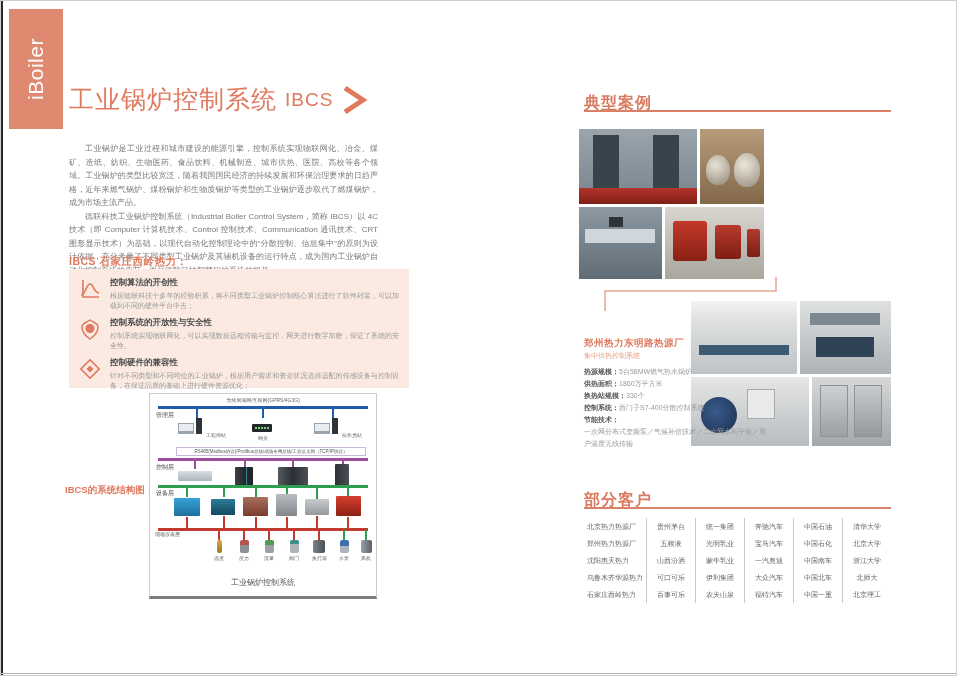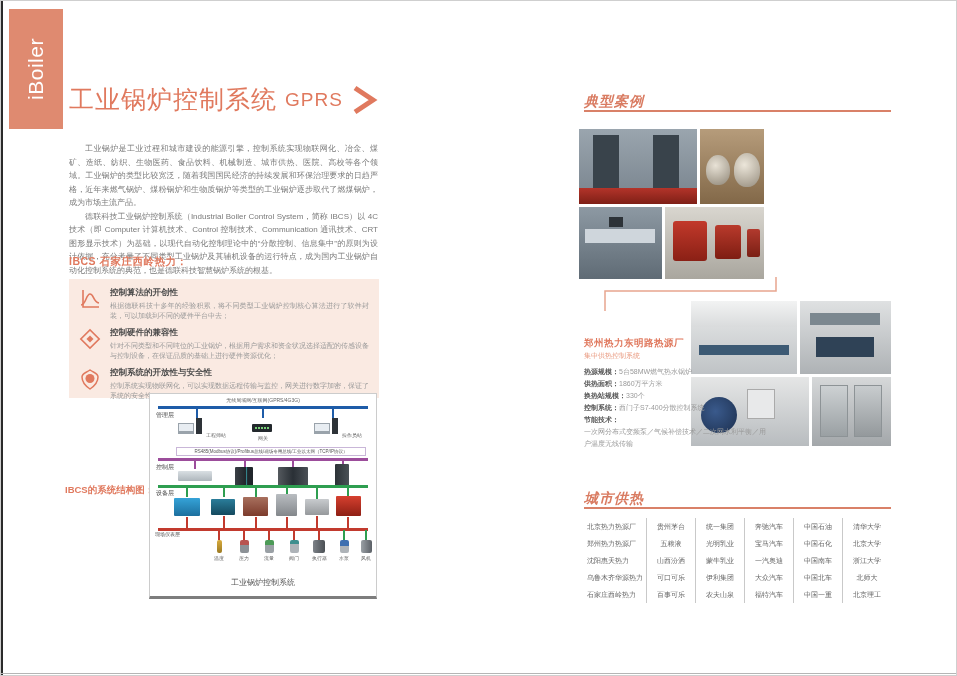--- a/index.html
+++ b/index.html
@@ -23,22 +23,22 @@
   .hd-sub{font-size:12px;color:#8f8f8f;margin-top:2px;letter-spacing:.4px;}
 
   
   .intro{position:absolute;left:68px;top:141px;width:309px;font-size:8px;line-height:13.5px;
         color:#7a7a7a;text-align:justify;}
   .intro p{margin:0;text-indent:2em;}
 
   
   .feat-head{position:absolute;left:68px;top:254px;font-size:10.5px;font-weight:bold;
         color:#E0795E;letter-spacing:.5px;}
-  .feat-box{position:absolute;left:68px;top:268px;width:310px;height:119px;background:#FAEAE2;
-        padding:8px 10px 0 10px;margin-top:10px;}
+  .feat-box{position:absolute;left:68px;top:268px;width:340px;height:119px;background:#FAEAE2;
+        padding:8px 10px 0 10px;}
   .feat-item{display:flex;gap:9px;margin-bottom:7px;}
   .feat-icon{flex:0 0 22px;width:22px;height:22px;margin-top:1px;}
   .feat-title{font-size:8.5px;font-weight:bold;color:#4c4c4c;margin-bottom:2px;}
   .feat-desc{font-size:7px;line-height:9.5px;color:#999;text-align:justify;}
 
   
   .diag-label{position:absolute;left:64px;top:483px;font-size:9.5px;font-weight:bold;color:#E0795E;}
   .diag{position:absolute;left:148px;top:392px;width:228px;height:206px;background:#fff;
         border:1px solid #ccc;border-bottom:3px solid #7d7d7d;}
   .diag .toplabel{position:absolute;top:3px;left:0;width:100%;text-align:center;font-size:5px;color:#666;}
@@ -61,21 +61,21 @@
   .midlabel{position:absolute;top:53px;left:26px;right:10px;font-size:4.5px;color:#555;text-align:center;
       background:#fff;border:1px solid #c9b6d8;padding:1px 0;line-height:5px;}
   .boiler{position:absolute;border-radius:1px;}
   .inst{position:absolute;width:14px;text-align:center;}
   .inst .glyph{width:9px;height:13px;margin:0 auto;border-radius:2px;}
   .inst .lbl{font-size:5px;color:#666;margin-top:2px;white-space:nowrap;}
   .fieldlbl{position:absolute;left:4px;top:137px;font-size:5px;color:#555;background:#fff;padding:0 1px;}
   .diag-cap{position:absolute;left:0;bottom:8px;width:100%;text-align:center;font-size:8px;color:#555;}
 
   
-  .sec-head{position:absolute;font-size:14px;font-weight:bold;color:#D97B61;letter-spacing:1px;font-style:italic;}
+  .sec-head{position:absolute;font-size:16px;font-weight:bold;color:#D97B61;letter-spacing:1px;}
   .sec-rule{position:absolute;left:583px;width:307px;height:2px;background:#D98168;}
 
   .photo{position:absolute;overflow:hidden;}
   .ph-inner{position:absolute;}
 
   .case-name{font-size:9.5px;font-weight:bold;color:#E0795E;letter-spacing:.5px;}
   .case-sub{font-size:7px;color:#E9997F;margin-top:1px;}
   .spec-lbl{font-size:7px;font-weight:bold;color:#5a5a5a;margin-top:4.5px;}
   .spec-val{font-size:7px;color:#9a9a9a;margin-top:1.5px;}
   .c2-line{font-size:7px;line-height:12px;color:#9a9a9a;}
@@ -99,21 +99,21 @@
   <div class="left-edge"></div>
   <div class="bottom-edge"></div>
 
   <div class="brand">
     <span>iBoiler</span>
   </div>
 
   <div class="hd">
     <div class="hd-row">
       <span class="hd-title">工业锅炉控制系统</span>
-      <span class="hd-abbr">GPRS</span>
+      <span class="hd-abbr">IBCS</span>
       <svg width="27" height="32" viewBox="0 0 27 32">
         <polyline points="4,4 22,16 4,28" fill="none" stroke="#E0795E" stroke-width="5"></polyline>
       </svg>
     </div>
   </div>
 
   <div class="intro">
     <p>工业锅炉是工业过程和城市建设的能源引擎，控制系统实现物联网化、冶金、煤矿、造纸、纺织、生物医药、食品饮料、机械制造、城市供热、医院、高校等各个领域。工业锅炉的类型比较宽泛，随着我国国民经济的持续发展和环保治理要求的日趋严格，近年来燃气锅炉、煤粉锅炉和生物质锅炉等类型的工业锅炉逐步取代了燃煤锅炉，成为市场主流产品。</p>
     <p>德联科技工业锅炉控制系统（Industrial Boiler Control System，简称 IBCS）以 4C 技术（即 Computer 计算机技术、Control 控制技术、Communication 通讯技术、CRT 图形显示技术）为基础，以现代自动化控制理论中的“分散控制、信息集中”的原则为设计依据，充分考量了不同类型工业锅炉及其辅机设备的运行特点，成为国内工业锅炉自动化控制系统的典范，也是德联科技智慧锅炉系统的根基。</p>
   </div>
@@ -125,36 +125,36 @@
         <path d="M4 2 V19 H20" fill="none" stroke="#E0795E" stroke-width="1.6"></path>
         <path d="M2 17 C7 17 7 6 11 6 C15 6 14 14 20 15" fill="none" stroke="#E0795E" stroke-width="1.6"></path>
       </svg>
       <div>
         <div class="feat-title">控制算法的开创性</div>
         <div class="feat-desc">根据德联科技十多年的经验积累，将不同类型工业锅炉控制核心算法进行了软件封装，可以加载到不同的硬件平台中去；</div>
       </div>
     </div>
     <div class="feat-item">
       <svg class="feat-icon" viewBox="0 0 22 22">
+        <path d="M11 2 C15 5 19 5 19 9 C19 15 14 19 11 21 C8 19 3 15 3 9 C3 5 7 5 11 2 Z" fill="none" stroke="#E0795E" stroke-width="1.5"></path>
+        <circle cx="11" cy="10.5" r="4.5" fill="#E0795E"></circle>
+      </svg>
+      <div>
+        <div class="feat-title">控制系统的开放性与安全性</div>
+        <div class="feat-desc">控制系统实现物联网化，可以实现数据远程传输与监控，网关进行数字加密，保证了系统的安全性。</div>
+      </div>
+    </div>
+    <div class="feat-item">
+      <svg class="feat-icon" viewBox="0 0 22 22">
         <rect x="4.5" y="4.5" width="13" height="13" transform="rotate(45 11 11)" fill="none" stroke="#E0795E" stroke-width="1.6"></rect>
         <rect x="8.5" y="8.5" width="5" height="5" transform="rotate(45 11 11)" fill="#E0795E"></rect>
       </svg>
       <div>
         <div class="feat-title">控制硬件的兼容性</div>
         <div class="feat-desc">针对不同类型和不同吨位的工业锅炉，根据用户需求和资金状况选择适配的传感设备与控制设备，在保证品质的基础上进行硬件资源优化；</div>
-      </div>
-    </div>
-    <div class="feat-item">
-      <svg class="feat-icon" viewBox="0 0 22 22">
-        <path d="M11 2 C15 5 19 5 19 9 C19 15 14 19 11 21 C8 19 3 15 3 9 C3 5 7 5 11 2 Z" fill="none" stroke="#E0795E" stroke-width="1.5"></path>
-        <circle cx="11" cy="10.5" r="4.5" fill="#E0795E"></circle>
-      </svg>
-      <div>
-        <div class="feat-title">控制系统的开放性与安全性</div>
-        <div class="feat-desc">控制系统实现物联网化，可以实现数据远程传输与监控，网关进行数字加密，保证了系统的安全性。</div>
       </div>
     </div>
   </div>
 
   <div class="diag-label">IBCS的系统结构图：</div>
   <div class="diag">
     <div class="toplabel">无线局域网/互联网(GPRS/4G3G)</div>
     <div class="bus bus-blue"></div>
     <div class="layer-lbl" style="top:17px">管理层</div>
 
@@ -310,21 +310,21 @@
     <div class="case-name">郑州热力东明路热源厂</div>
     <div class="case-sub">集中供热控制系统</div>
     <div class="c2-line"><b>热源规模：</b><span>5台58MW燃气热水锅炉</span></div>
     <div class="c2-line"><b>供热面积：</b><span>1860万平方米</span></div>
     <div class="c2-line"><b>换热站规模：</b><span>330个</span></div>
     <div class="c2-line"><b>控制系统：</b><span>西门子S7-400分散控制系统</span></div>
     <div class="c2-line"><b>节能技术：</b></div>
     <div class="c2-line"><span>一次网分布式变频泵／气候补偿技术／二次网水利平衡／用户温度无线传输</span></div>
   </div>
 
-  <div class="sec-head" style="left:583px;top:489px">城市供热</div>
+  <div class="sec-head" style="left:583px;top:489px">部分客户</div>
   <div class="sec-rule" style="top:506px"></div>
   <div class="cust-grid">
     <div class="cust-col" style="flex:1.25">
       <div>北京热力热源厂</div>
       <div>郑州热力热源厂</div>
       <div>沈阳惠天热力</div>
       <div>乌鲁木齐华源热力</div>
       <div>石家庄西岭热力</div>
     </div>
     <div class="cust-col">

